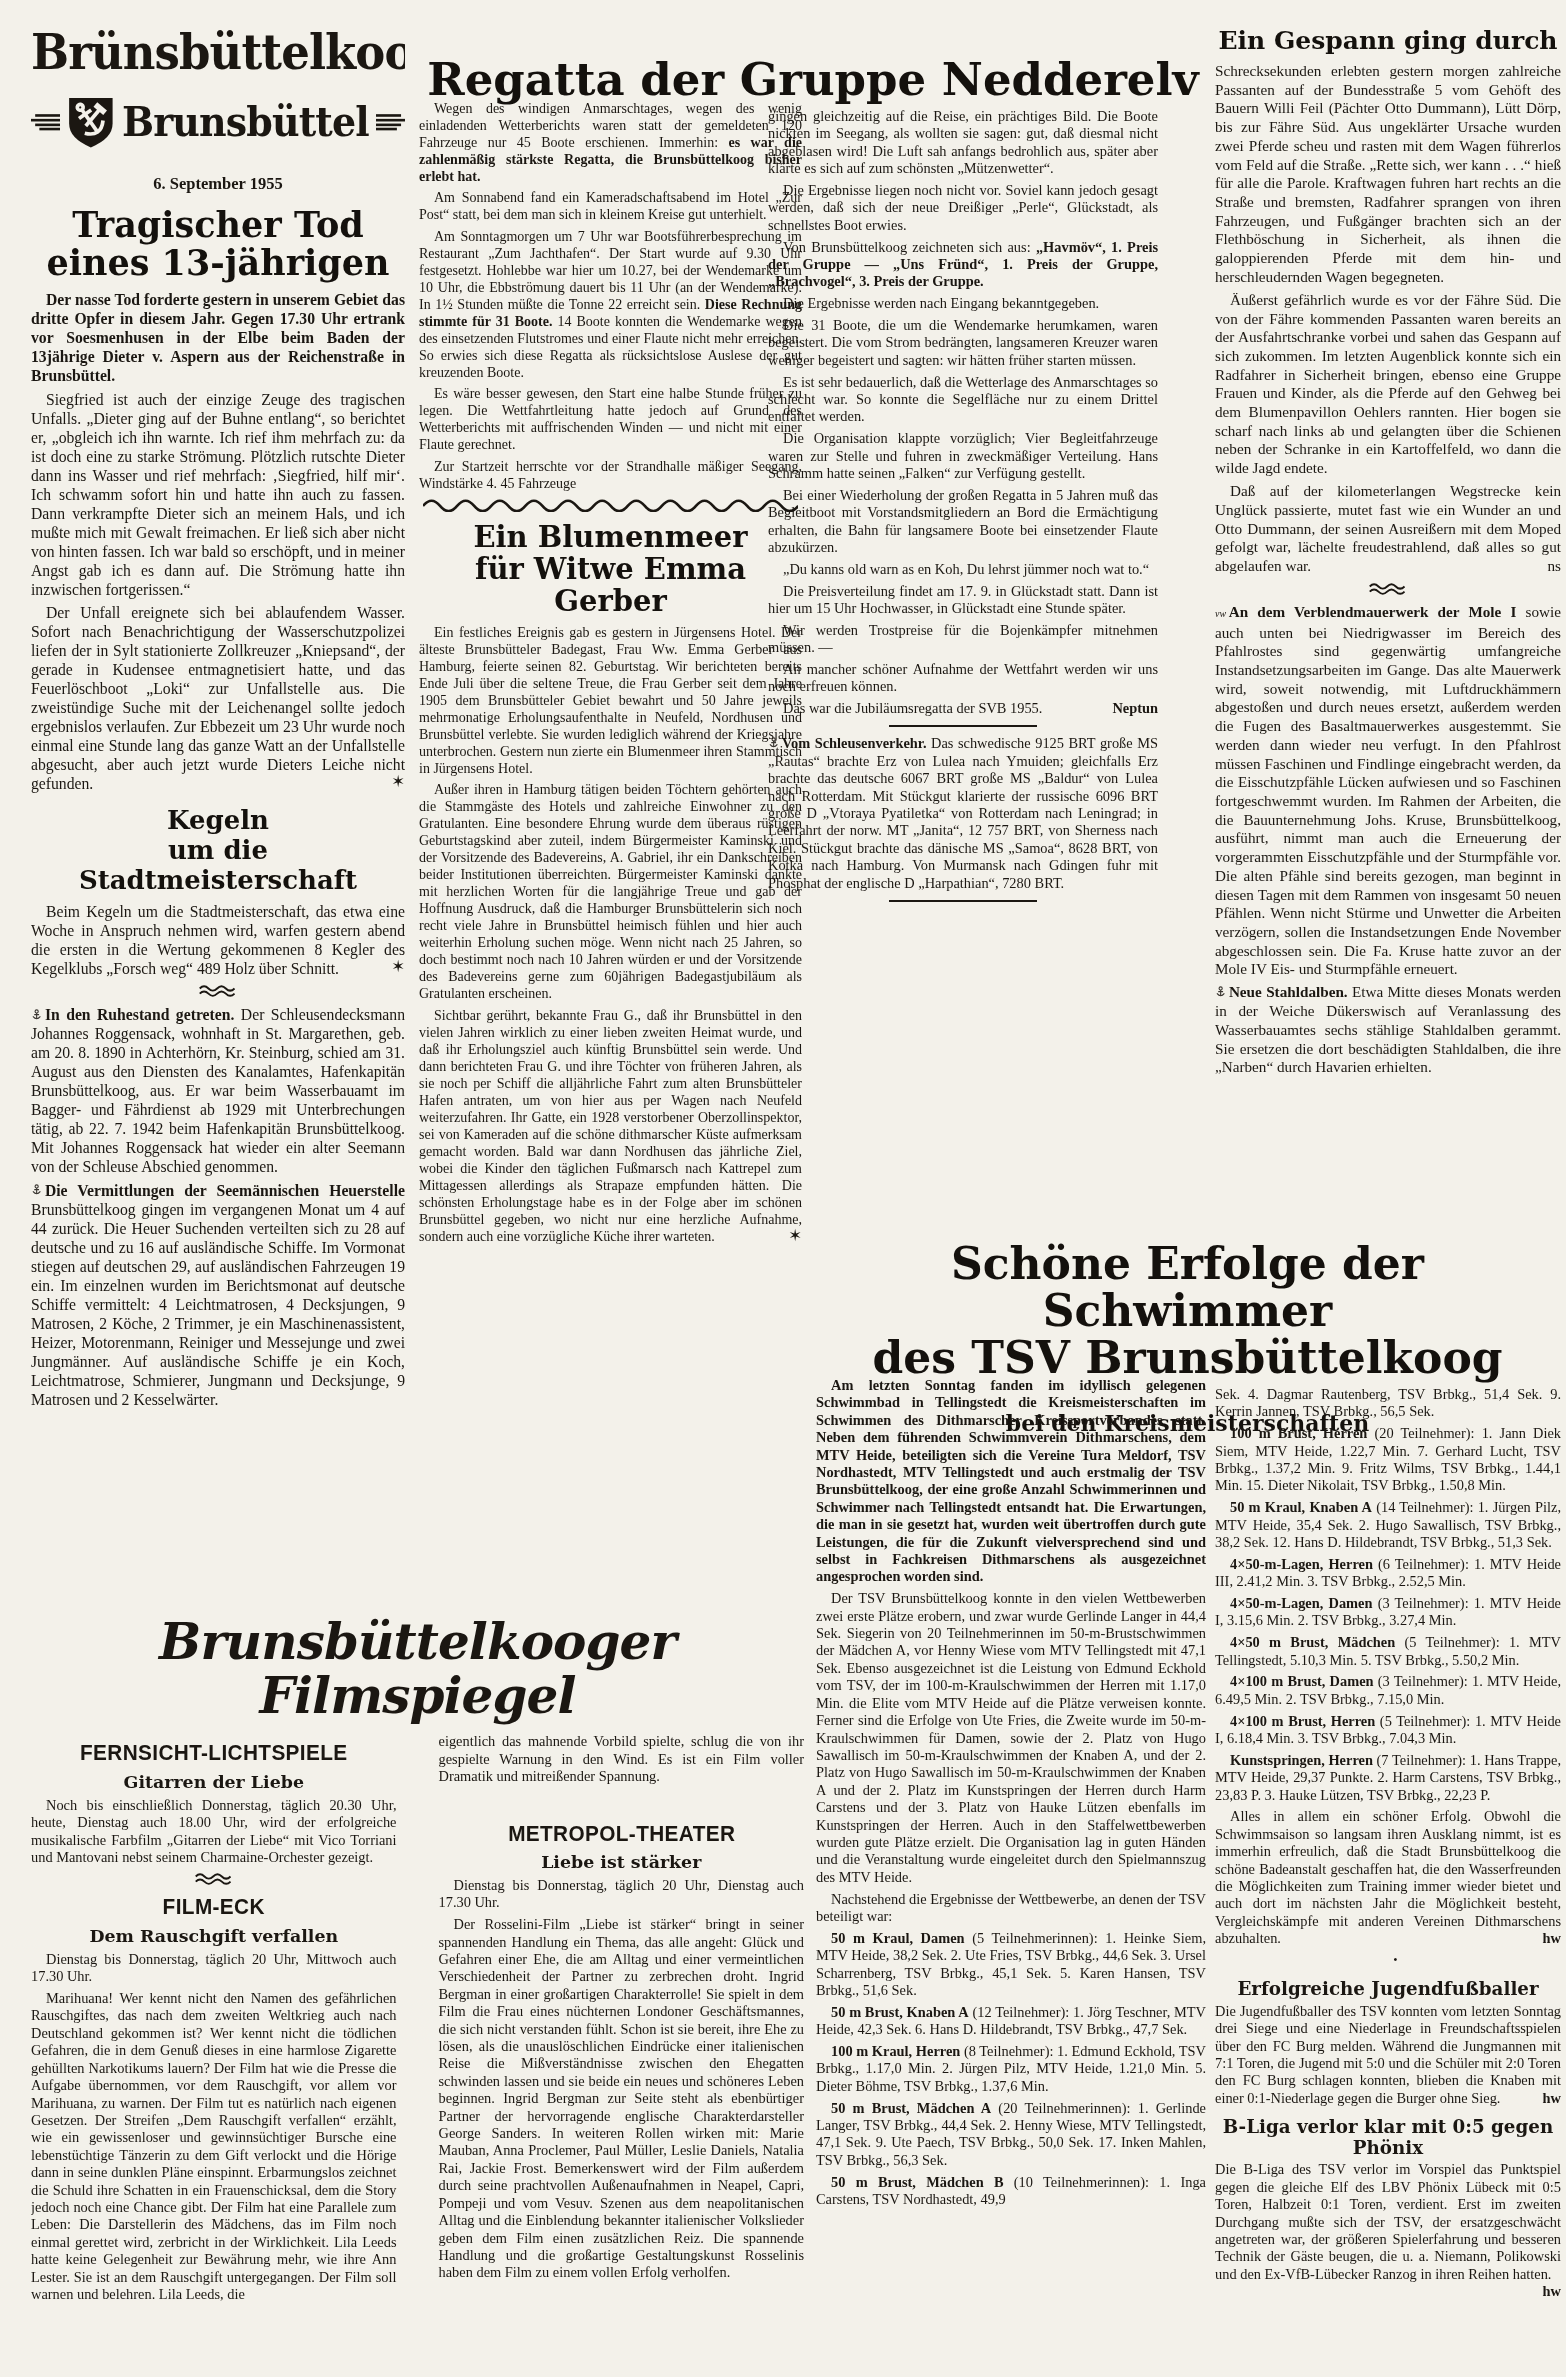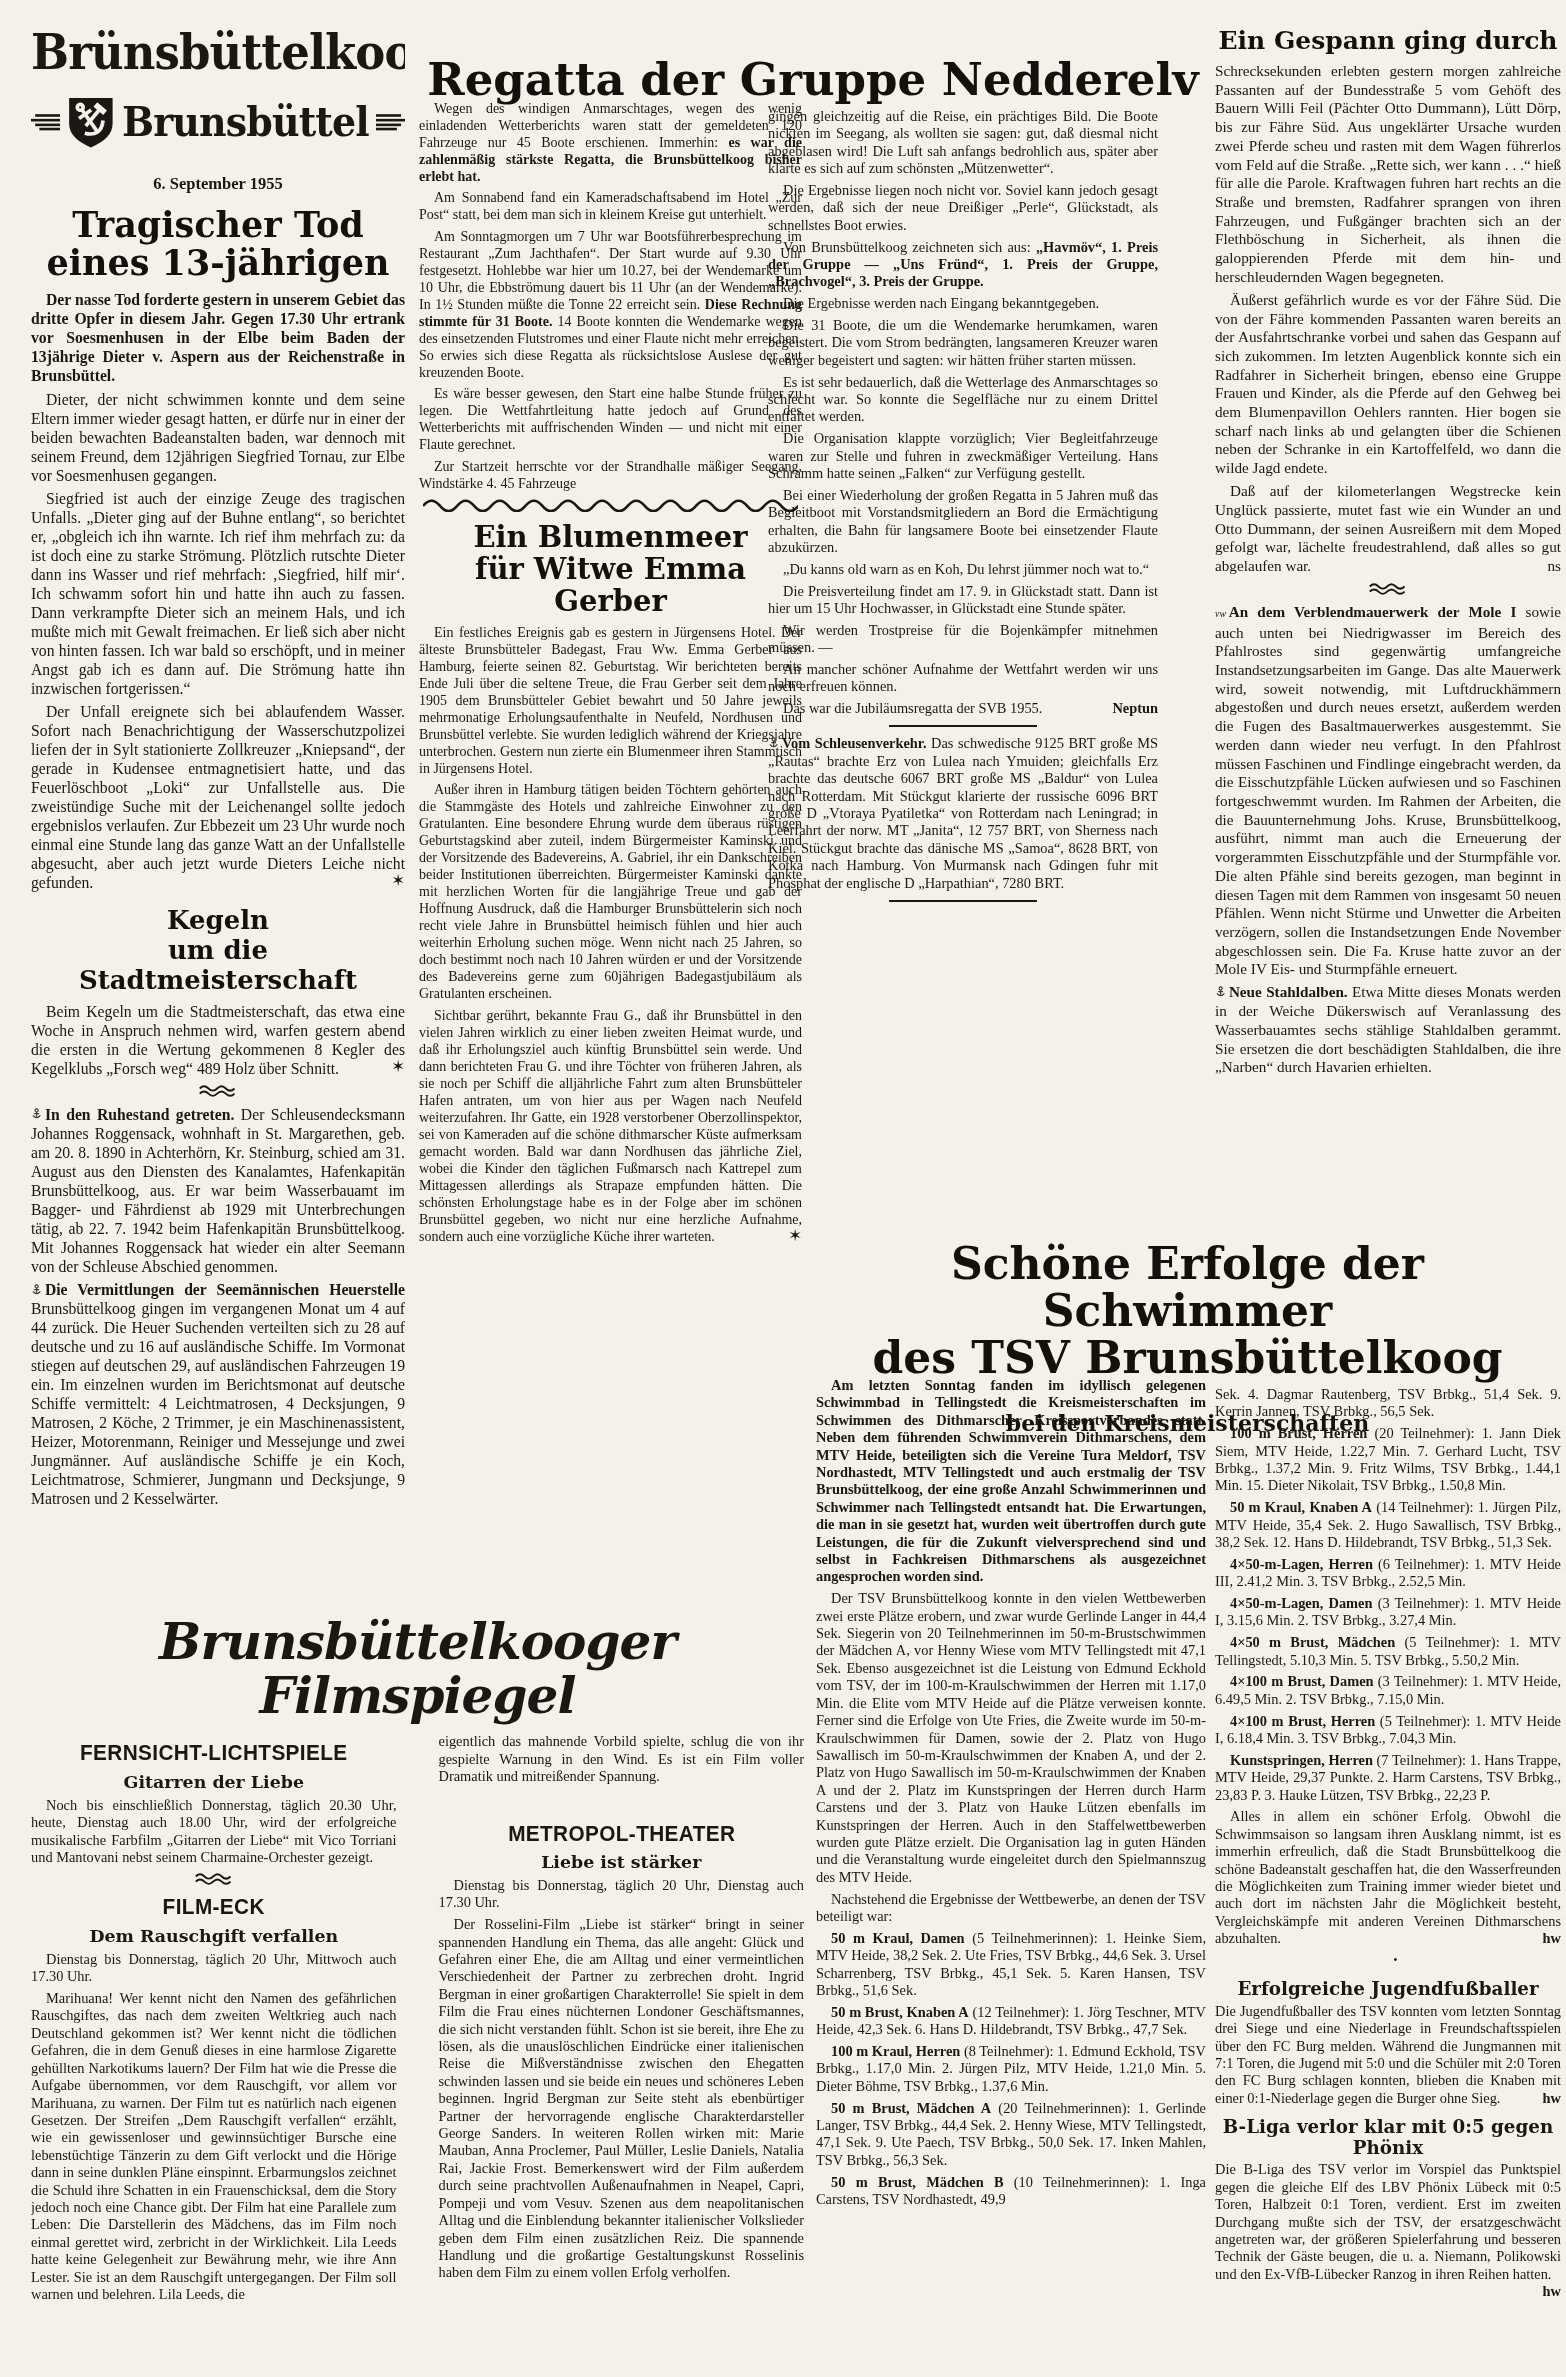--- a/index.html
+++ b/index.html
@@ -96,21 +96,20 @@
             <rect x="0" y="10" width="56" height="5"></rect>
             <rect x="0" y="19" width="48" height="5"></rect>
             <rect x="0" y="27" width="40" height="5"></rect>
           </svg>
       </div>
       <div class="issue-date">6. September 1955</div>
     </div>
 
     <h2 class="disp h-tt"><span>Tragischer Tod</span><br><span>eines 13-jährigen</span></h2>
     <p class="lead">Der nasse Tod forderte gestern in unserem Gebiet das dritte Opfer in diesem Jahr. Gegen 17.30 Uhr ertrank vor Soesmenhusen in der Elbe beim Baden der 13jährige Dieter v. Aspern aus der Reichenstraße in Brunsbüttel.</p>
-    <p>Dieter, der nicht schwimmen konnte und dem seine Eltern immer wieder gesagt hatten, er dürfe nur in einer der beiden bewachten Badeanstalten baden, war dennoch mit seinem Freund, dem 12jährigen Siegfried Tornau, zur Elbe vor Soesmenhusen gegangen.</p>
     <p>Siegfried ist auch der einzige Zeuge des tragischen Unfalls. „Dieter ging auf der Buhne entlang“, so berichtet er, „obgleich ich ihn warnte. Ich rief ihm mehrfach zu: da ist doch eine zu starke Strömung. Plötzlich rutschte Dieter dann ins Wasser und rief mehrfach: ‚Siegfried, hilf mir‘. Ich schwamm sofort hin und hatte ihn auch zu fassen. Dann verkrampfte Dieter sich an meinem Hals, und ich mußte mich mit Gewalt freimachen. Er ließ sich aber nicht von hinten fassen. Ich war bald so erschöpft, und in meiner Angst gab ich es dann auf. Die Strömung hatte ihn inzwischen fortgerissen.“</p>
     <p><span>Der Unfall ereignete sich bei ablaufendem Wasser. Sofort nach Benachrichtigung der Wasserschutzpolizei liefen der in Sylt stationierte Zollkreuzer „Kniepsand“, der gerade in Kudensee entmagnetisiert hatte, und das Feuerlöschboot „Loki“ zur Unfallstelle aus. Die zweistündige Suche mit der Leichenangel sollte jedoch ergebnislos verlaufen. Zur Ebbezeit um 23 Uhr wurde noch einmal eine Stunde lang das ganze Watt an der Unfallstelle abgesucht, aber auch jetzt wurde Dieters Leiche nicht gefunden.</span><span class="endstar">✶</span></p>
 
     <h2 class="disp h-keg"><span>Kegeln</span><br><span>um die Stadtmeisterschaft</span></h2>
     <p><span>Beim Kegeln um die Stadtmeisterschaft, das etwa eine Woche in Anspruch nehmen wird, warfen gestern abend die ersten in die Wertung gekommenen 8 Kegler des Kegelklubs „Forsch weg“ 489 Holz über Schnitt.</span><span class="endstar">✶</span></p>
 
     <svg class="wave-sm" viewBox="0 0 46 17">
         <path d="M2,5 Q7,0 12,5 T22,5 T32,5 T42,5 M2,11 Q7,6 12,11 T22,11 T32,11 T42,11" fill="none" stroke="#1b1712" stroke-width="2.2"></path>
       </svg>
 

